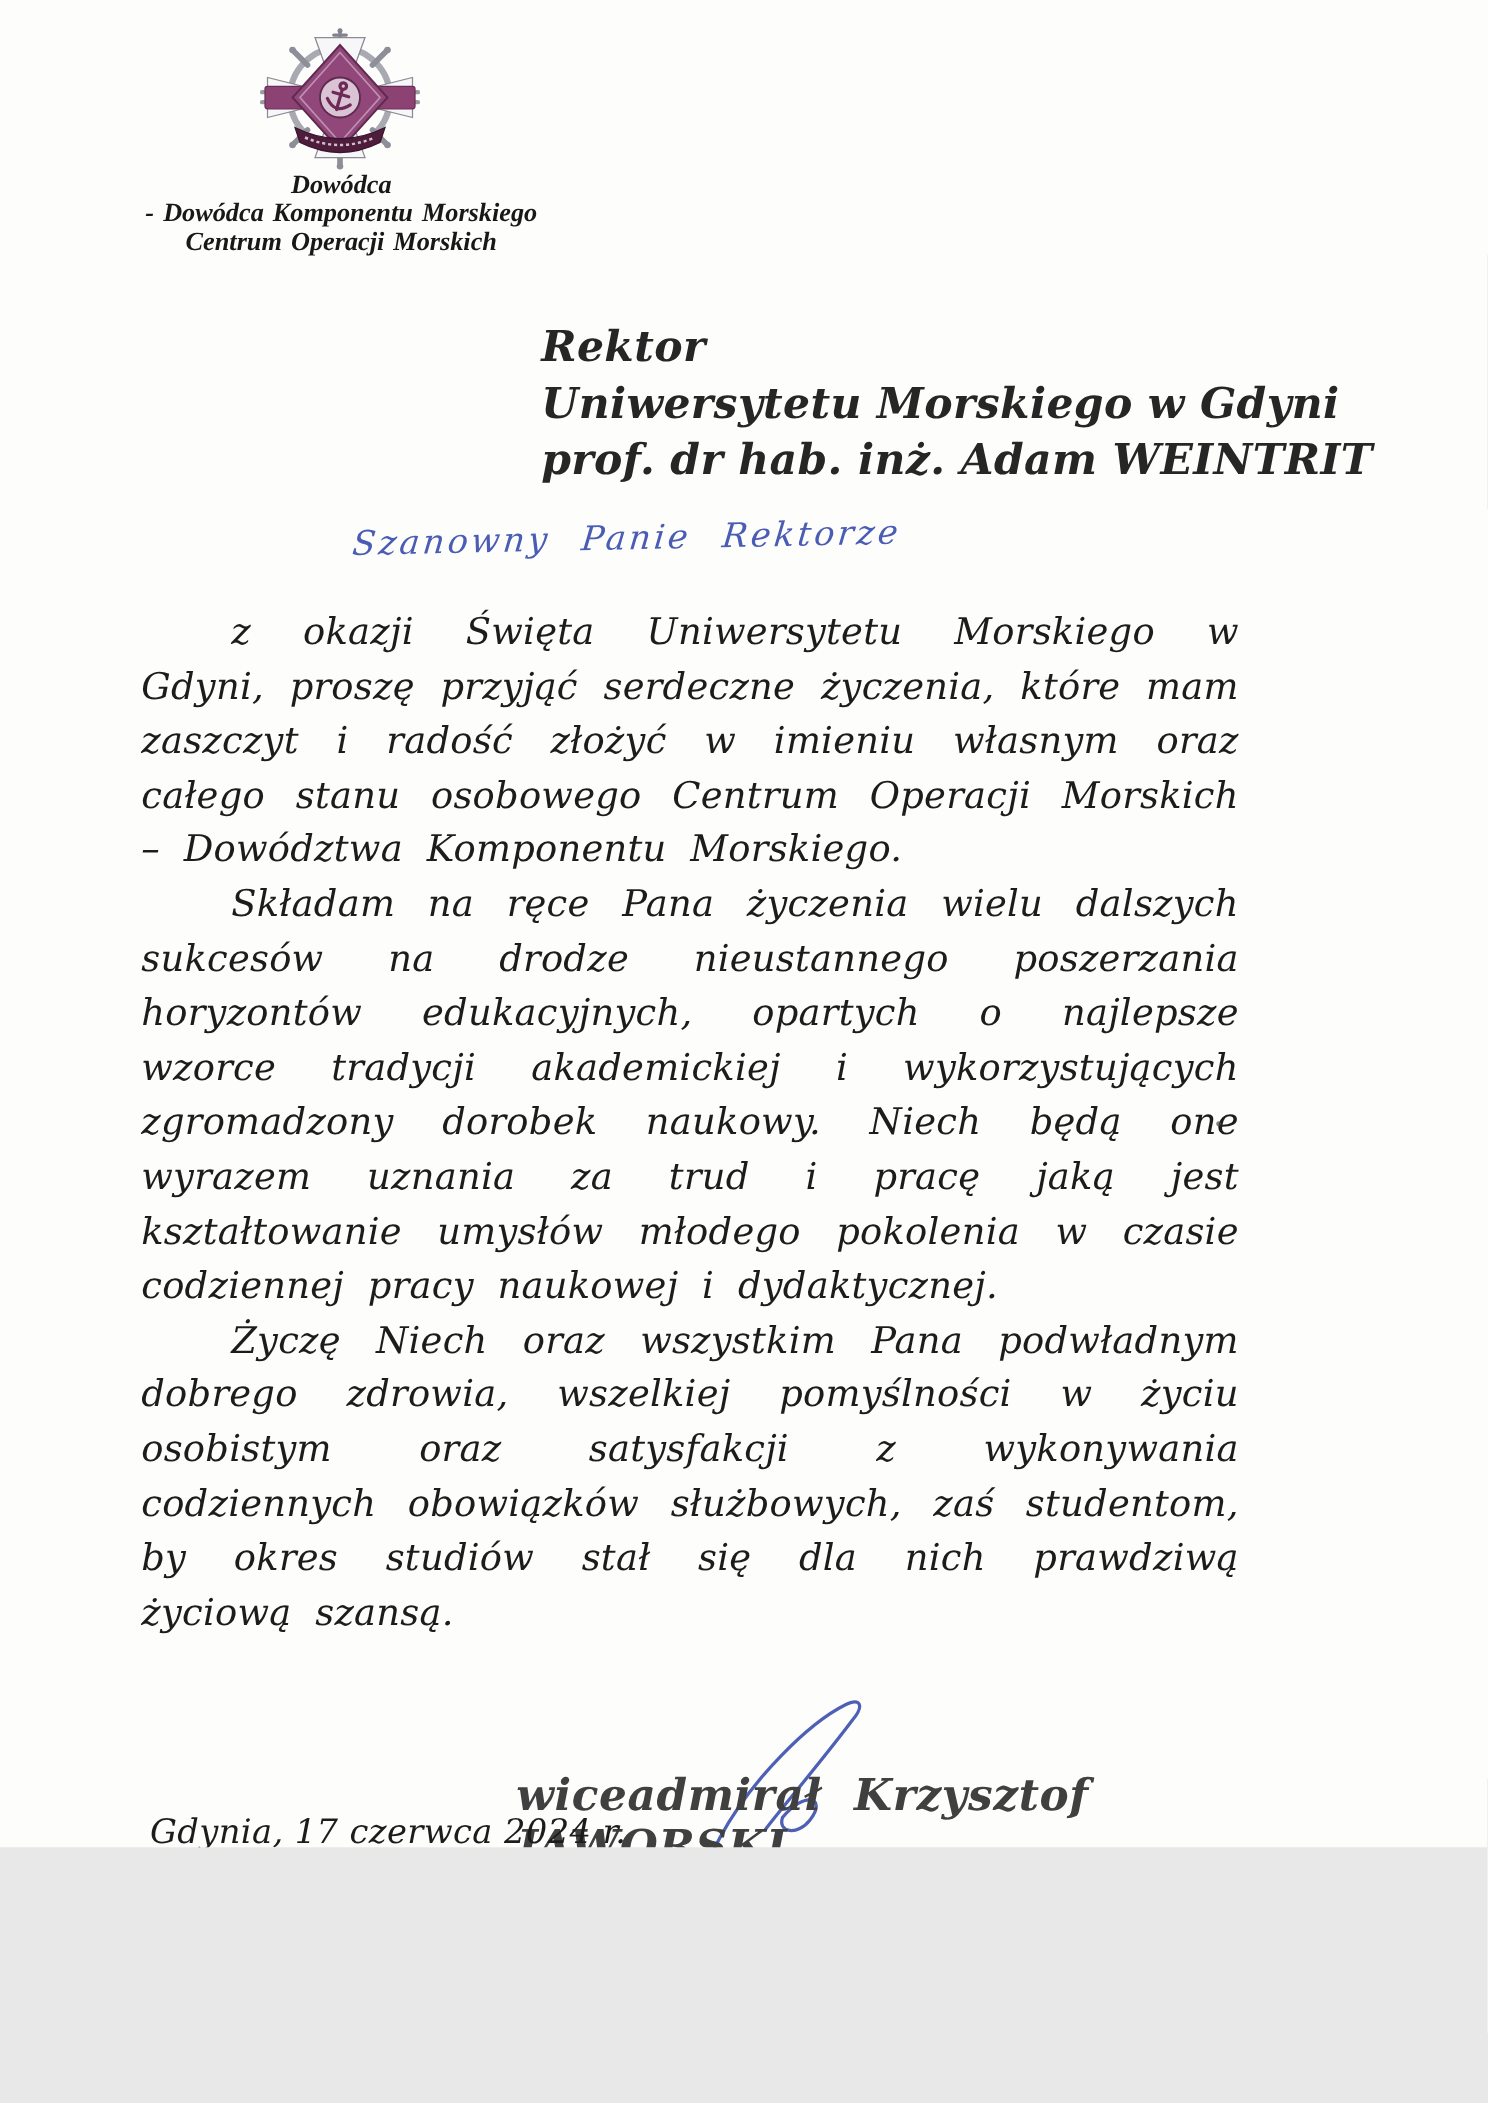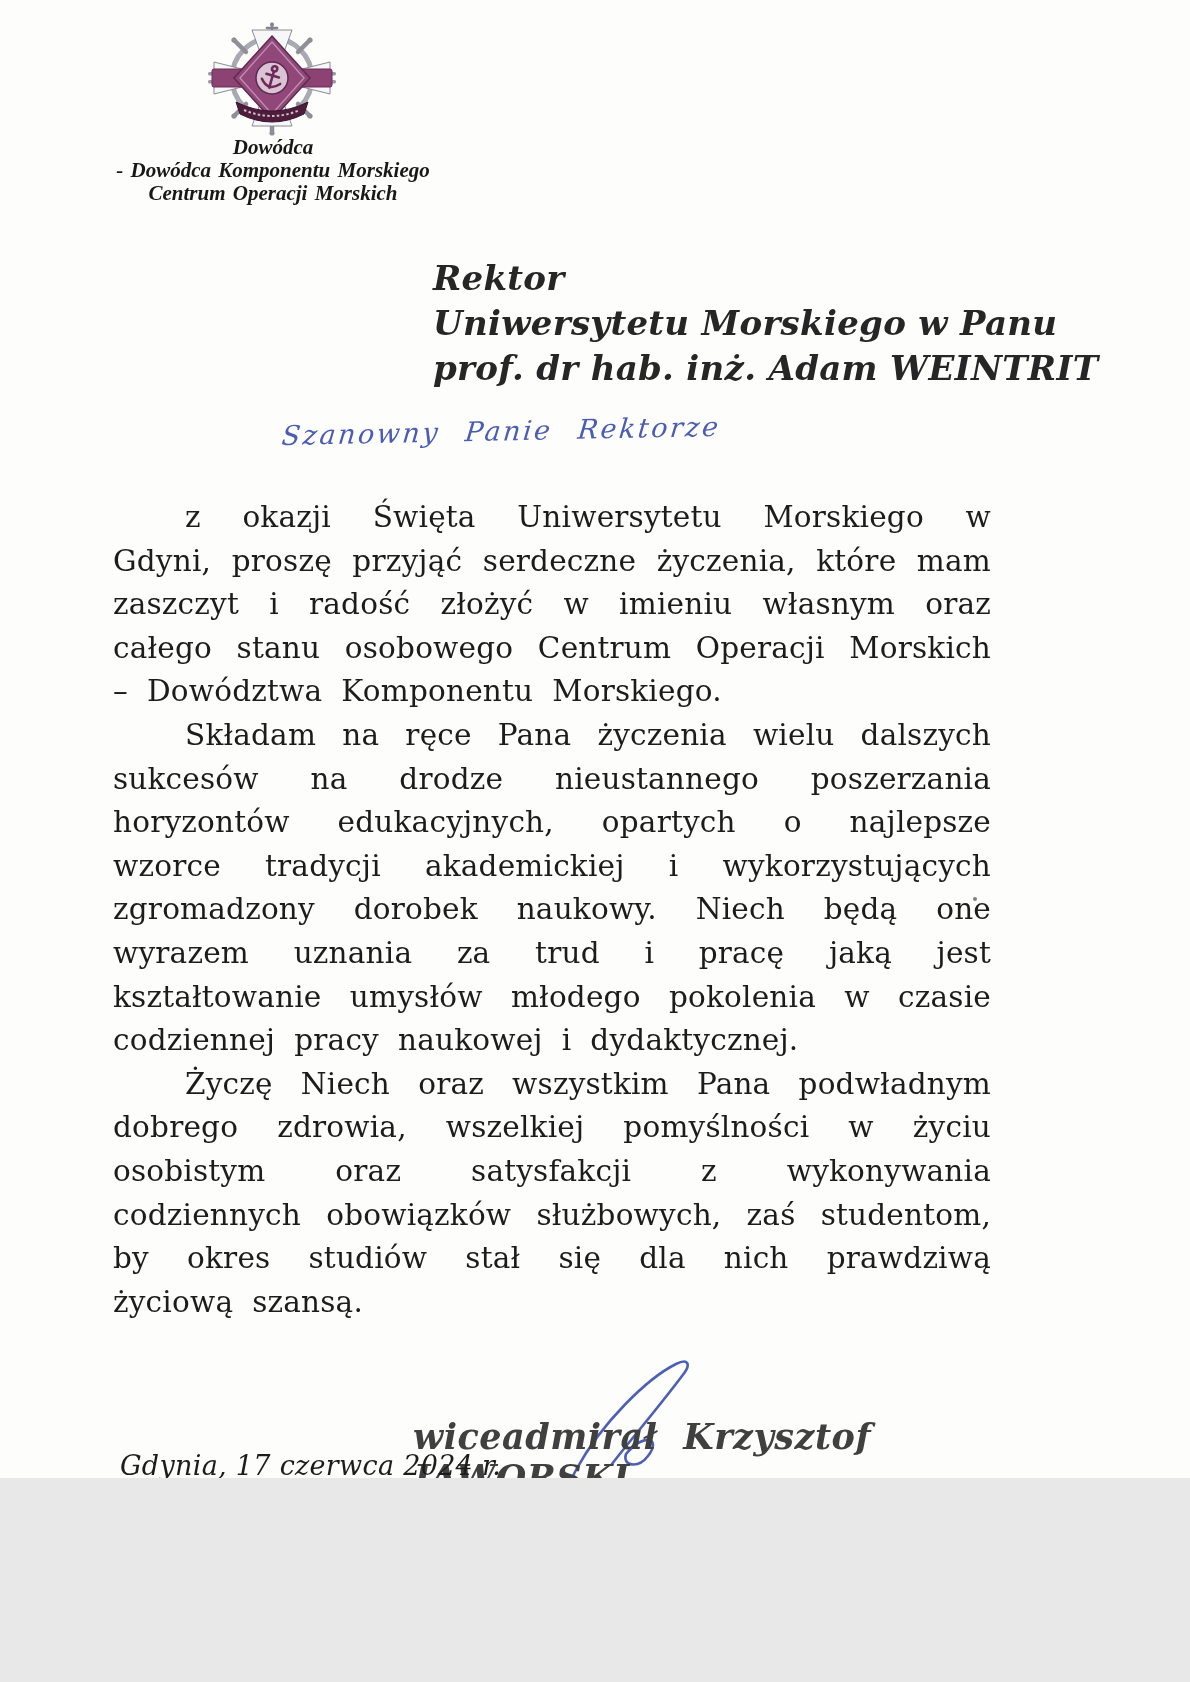--- a/index.html
+++ b/index.html
@@ -41,26 +41,26 @@
     color:#3b4fae;
     letter-spacing:2.5px;
     word-spacing:14px;
     transform:rotate(-1.2deg) skewX(-7deg);
     transform-origin:left center;
     opacity:.92;
   }
   
   .body-text{
     position:absolute;left:113px;top:484px;width:878px;
+    font-style:italic;
     font-size:29.5px;line-height:43.6px;
     text-align:justify;
     color:#1c1c1c;
     word-spacing:.32em;
     letter-spacing:.2px;
-    margin-top:12px;
   }
   .body-text p{margin:0;text-indent:72px;}
   .stray-dot{
     position:absolute;left:973px;top:897px;width:4px;height:4px;
     border-radius:50%;background:#4a4a4a;opacity:.7;
   }
   
   .signature-name{
     position:absolute;left:413px;top:1416px;width:585px;
     text-align:left;
@@ -139,21 +139,21 @@
   </svg>
 
   <div class="command-block">
     <div>Dowódca</div>
     <div>- Dowódca Komponentu Morskiego</div>
     <div>Centrum Operacji Morskich</div>
   </div>
 
   <div class="addressee">
     <div>Rektor</div>
-    <div>Uniwersytetu Morskiego w Panu</div>
+    <div>Uniwersytetu Morskiego w Gdyni</div>
     <div>prof. dr hab. inż. Adam WEINTRIT</div>
   </div>
 
   <div class="handwritten">Szanowny Panie Rektorze</div>
 
   <div class="body-text">
     <p>z okazji Święta Uniwersytetu Morskiego w Gdyni, proszę przyjąć serdeczne życzenia, które mam zaszczyt i radość złożyć w imieniu własnym oraz całego stanu osobowego Centrum Operacji Morskich – Dowództwa Komponentu Morskiego.</p>
     <p>Składam na ręce Pana życzenia wielu dalszych sukcesów na drodze nieustannego poszerzania horyzontów edukacyjnych, opartych o najlepsze wzorce tradycji akademickiej i wykorzystujących zgromadzony dorobek naukowy. Niech będą one wyrazem uznania za trud i pracę jaką jest kształtowanie umysłów młodego pokolenia w czasie codziennej pracy naukowej i dydaktycznej.</p>
     <p>Życzę Niech oraz wszystkim Pana podwładnym dobrego zdrowia, wszelkiej pomyślności w życiu osobistym oraz satysfakcji z wykonywania codziennych obowiązków służbowych, zaś studentom, by okres studiów stał się dla nich prawdziwą życiową szansą.</p>
   </div>

